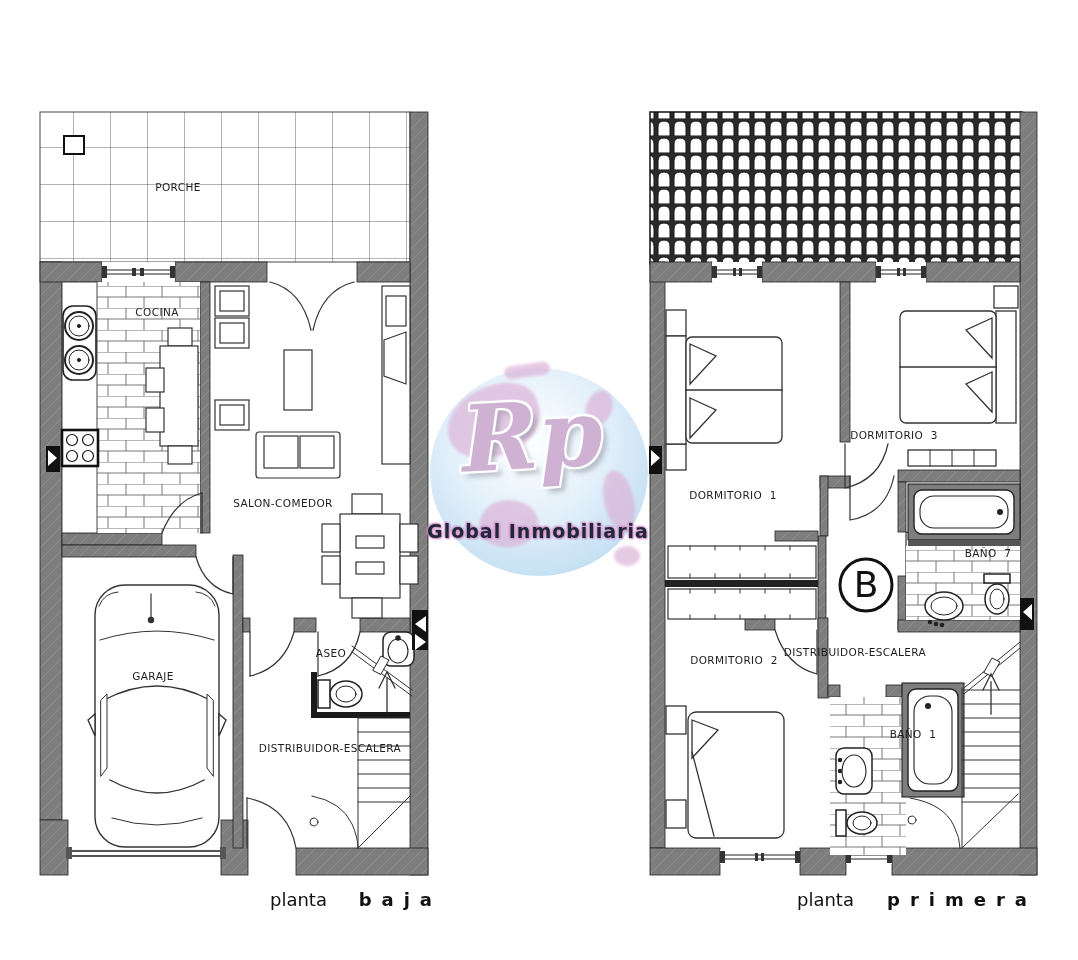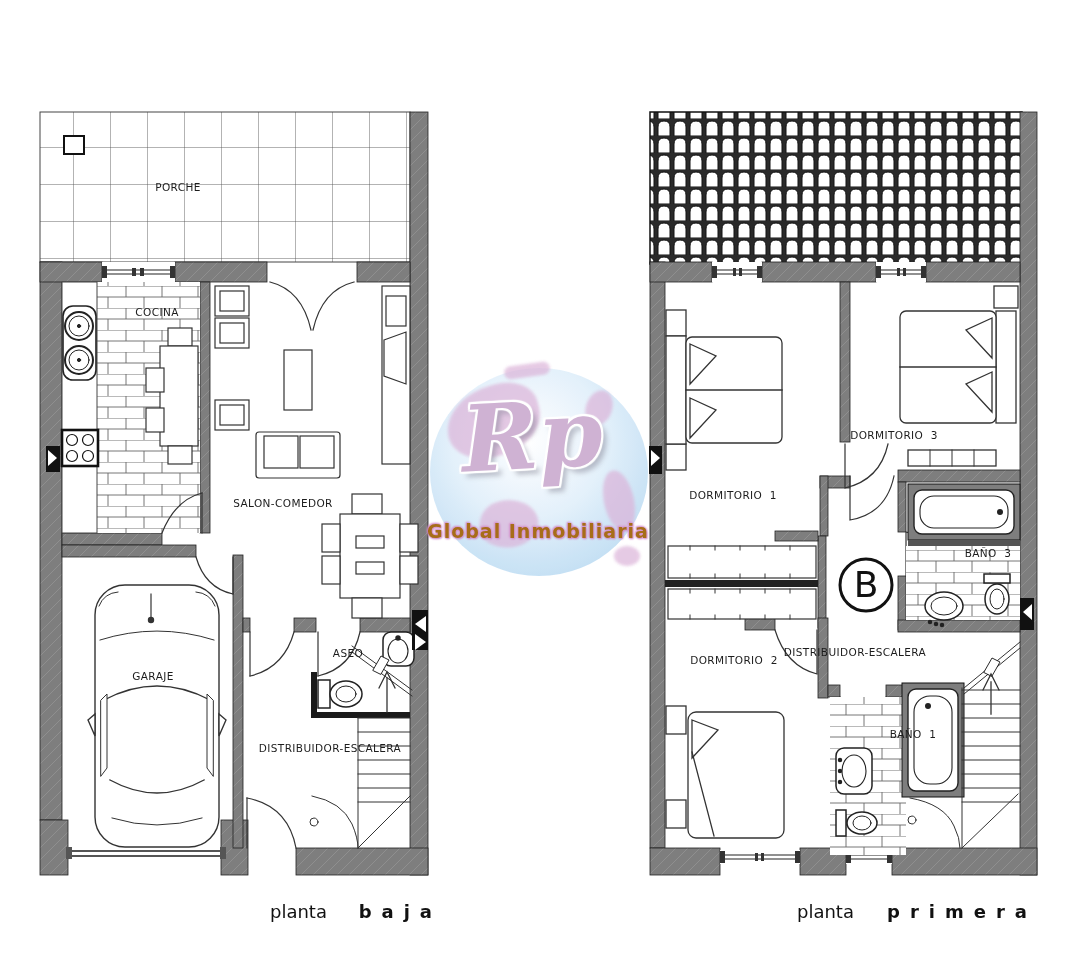--- a/index.html
+++ b/index.html
@@ -5,34 +5,34 @@
   html,body{margin:0;padding:0;background:#fff;}
   #canvas{position:relative;width:1078px;height:960px;background:#ffffff;overflow:hidden;
           font-family:"DejaVu Sans", sans-serif;}
   #plan-svg{position:absolute;left:0;top:0;}
   .label{position:absolute;transform:translate(-50%,-50%);font-size:10.5px;letter-spacing:.4px;
          color:#1c1c1c;white-space:pre;font-family:"DejaVu Sans", sans-serif;}
   .stair-marker{position:absolute;transform:translate(-50%,-52%);font-size:36px;color:#111;
          font-family:"DejaVu Sans", sans-serif;}
   .plan-title{position:absolute;display:flex;justify-content:space-between;align-items:baseline;
          color:#111;font-size:18px;gap:19px;}
-  .plan-title .name{font-weight:bold;letter-spacing:10px;margin-top:12px;}
+  .plan-title .name{font-weight:bold;letter-spacing:10px;}
   
   #watermark{position:absolute;left:418px;top:350px;width:240px;height:236px;opacity:.93;}
   #wm-disc{position:absolute;left:12px;top:18px;width:218px;height:208px;border-radius:50%;
      background:radial-gradient(circle at 45% 35%, #ffffff 0%, #e4f1fb 40%, #bddcf3 80%, #a9d1ee 100%);}
   .blob{position:absolute;background:#d9aed6;opacity:.7;filter:blur(1.5px);}
   #wm-initials{position:absolute;left:14px;top:40px;width:200px;text-align:center;
      font-family:"DejaVu Serif", serif;font-style:italic;font-weight:bold;font-size:92px;line-height:1;
      color:#ccadd0;transform:rotate(-3deg);
      text-shadow:-2px 0 1px #fff,2px 0 1px #fff,0 -2px 1px #fff,0 2px 1px #fff,
        -2px -2px 1px #fff,2px 2px 1px #fff,-2px 2px 1px #fff,2px -2px 1px #fff,
        5px 6px 5px rgba(110,110,130,.45);}
   #wm-name{position:absolute;left:0;top:170px;width:100%;text-align:center;font-weight:bold;
-     font-size:19px;color:#a16207;letter-spacing:1px;
+     font-size:19px;color:#0f172a;letter-spacing:1px;
      text-shadow:0 0 2px #d48ec9,0 0 3px #d48ec9,1px 1px 2px #c77fc0,-1px -1px 2px #d48ec9;}
 </style>
 </head>
 <body>
 
 <div id="canvas">
 
 <svg id="plan-svg" width="1078" height="960" viewBox="0 0 1078 960">
   <defs>
     <pattern id="porchgrid" width="37" height="37" patternUnits="userSpaceOnUse">
@@ -418,26 +418,26 @@
       <rect x="1020" y="598" width="14" height="32" fill="#111"></rect>
       <polygon points="1032,604 1023,612 1032,620" fill="#fff"></polygon>
     </g>
   </g>
 </svg>
 
 <div class="label" style="left:178px;top:187px;">PORCHE</div>
 <div class="label" style="left:157px;top:312px;">COCINA</div>
 <div class="label" style="left:283px;top:503px;">SALON-COMEDOR</div>
 <div class="label" style="left:141px;top:676px;margin-left:12px;">GARAJE</div>
-<div class="label" style="left:348px;top:653px;text-align:right;">ASEO</div>
+<div class="label" style="left:331px;top:653px;text-align:right;">ASEO</div>
 <div class="label" style="left:330px;top:748px;">DISTRIBUIDOR-ESCALERA</div>
 
 <div class="label" style="left:733px;top:495px;">DORMITORIO  1</div>
 <div class="label" style="left:894px;top:435px;">DORMITORIO  3</div>
-<div class="label" style="left:988px;top:553px;">BAÑO  3</div>
+<div class="label" style="left:988px;top:553px;">BAÑO  7</div>
 <div class="label" style="left:855px;top:652px;">DISTRIBUIDOR-ESCALERA</div>
 <div class="label" style="left:734px;top:660px;">DORMITORIO  2</div>
 <div class="label" style="left:893px;top:734px;margin-left:20px;">BAÑO  1</div>
 <div class="stair-marker" style="left:866px;top:585px;">B</div>
 
 <div class="plan-title" style="left:270px;top:889px;width:172px;">
   <span class="prefix">planta</span>
   <span class="name">baja</span>
 </div>
 <div class="plan-title" style="left:797px;top:889px;width:240px;">

